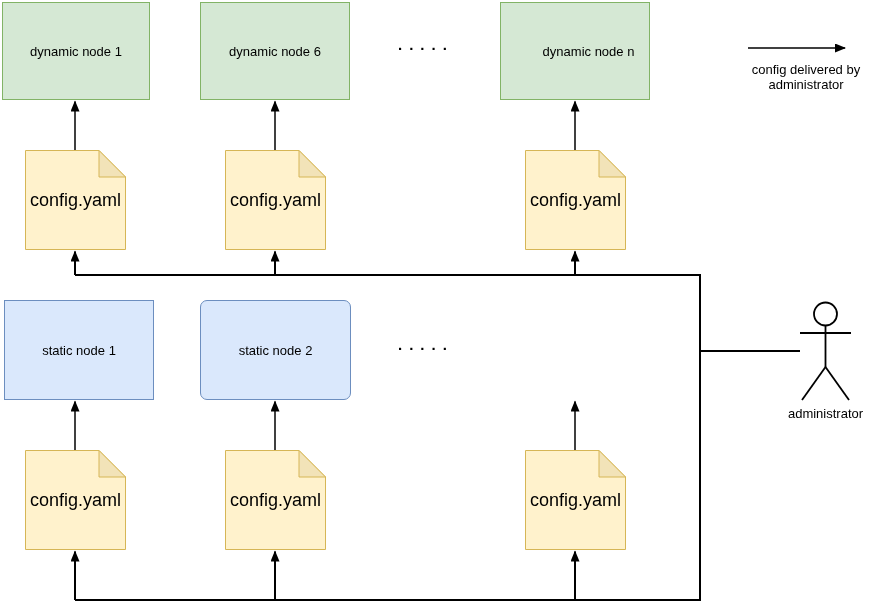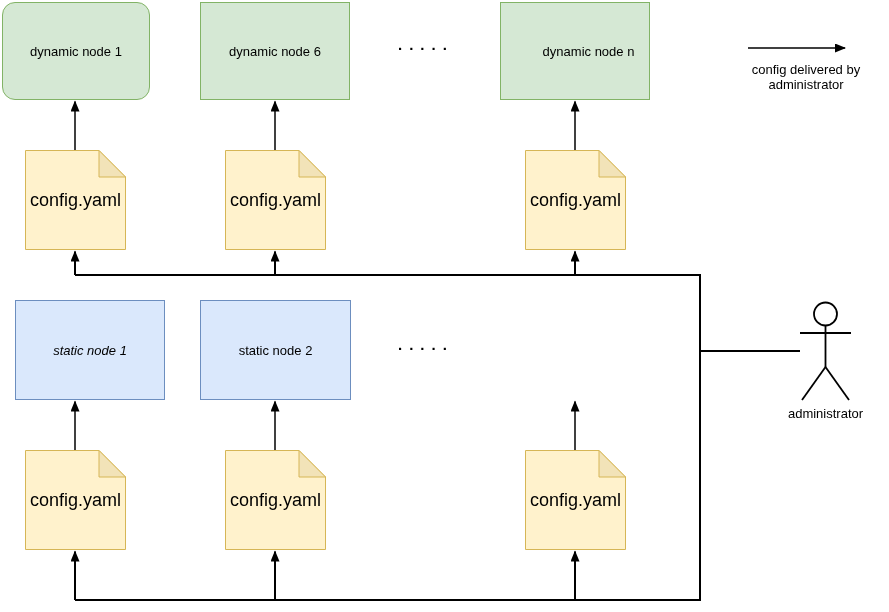--- a/index.html
+++ b/index.html
@@ -6,25 +6,25 @@
   body { font-family:"Liberation Sans", sans-serif; color:#000; }
   .canvas { position:relative; width:889px; height:612px; background:#fff; overflow:hidden; }
   .overlay { position:absolute; left:0; top:0; width:889px; height:612px; pointer-events:none; }
 
   .node { position:absolute; box-sizing:border-box; border:1px solid #000;
           display:flex; align-items:center; justify-content:center;
           font-size:13px; text-align:center; }
   .node-green { background:#d5e8d4; border-color:#82b366; }
   .node-blue  { background:#dae8fc; border-color:#6c8ebf; }
 
-  .g1 { left:2px;   top:2px;   width:148px; height:98px;border-radius:13px; }
+  .g1 { left:2px;   top:2px;   width:148px; height:98px; }
   .g2 { left:200px; top:2px;   width:150px; height:98px; }
   .g3 { left:500px; top:2px;   width:150px; height:98px;padding-left:27px; }
-  .s1 { left:15px;   top:300px; width:150px; height:100px;font-style:italic; }
-  .s2 { left:200px; top:300px; width:151px; height:100px; }
+  .s1 { left:4px;   top:300px; width:150px; height:100px; }
+  .s2 { left:200px; top:300px; width:151px; height:100px;border-radius:7px; }
   .s3 { left:500px; top:300px; width:150px; height:100px; }
 
   .note { position:absolute; width:101px; height:100px; }
   .n1 { left:25px;  top:150px; }
   .n2 { left:225px; top:150px; }
   .n3 { left:525px; top:150px; }
   .n4 { left:25px;  top:450px; }
   .n5 { left:225px; top:450px; }
   .n6 { left:525px; top:450px; }
   .note svg { position:absolute; left:0; top:0; }

